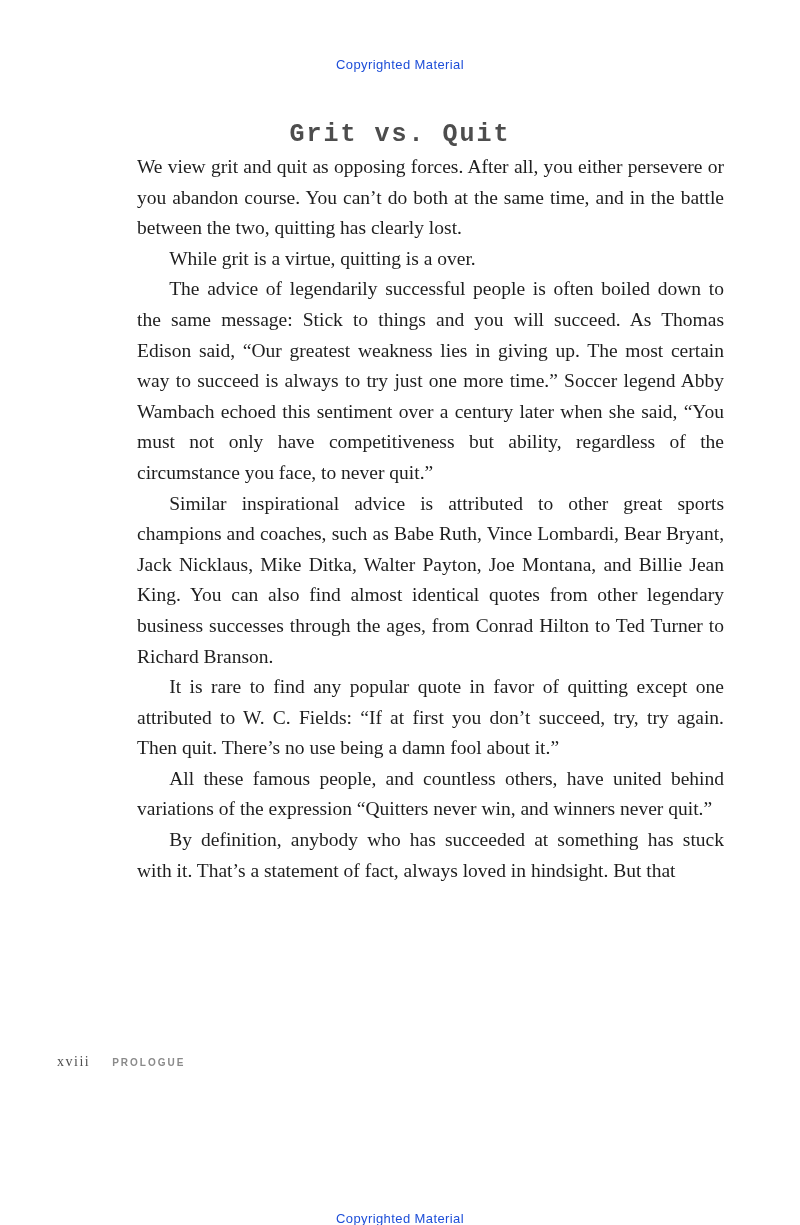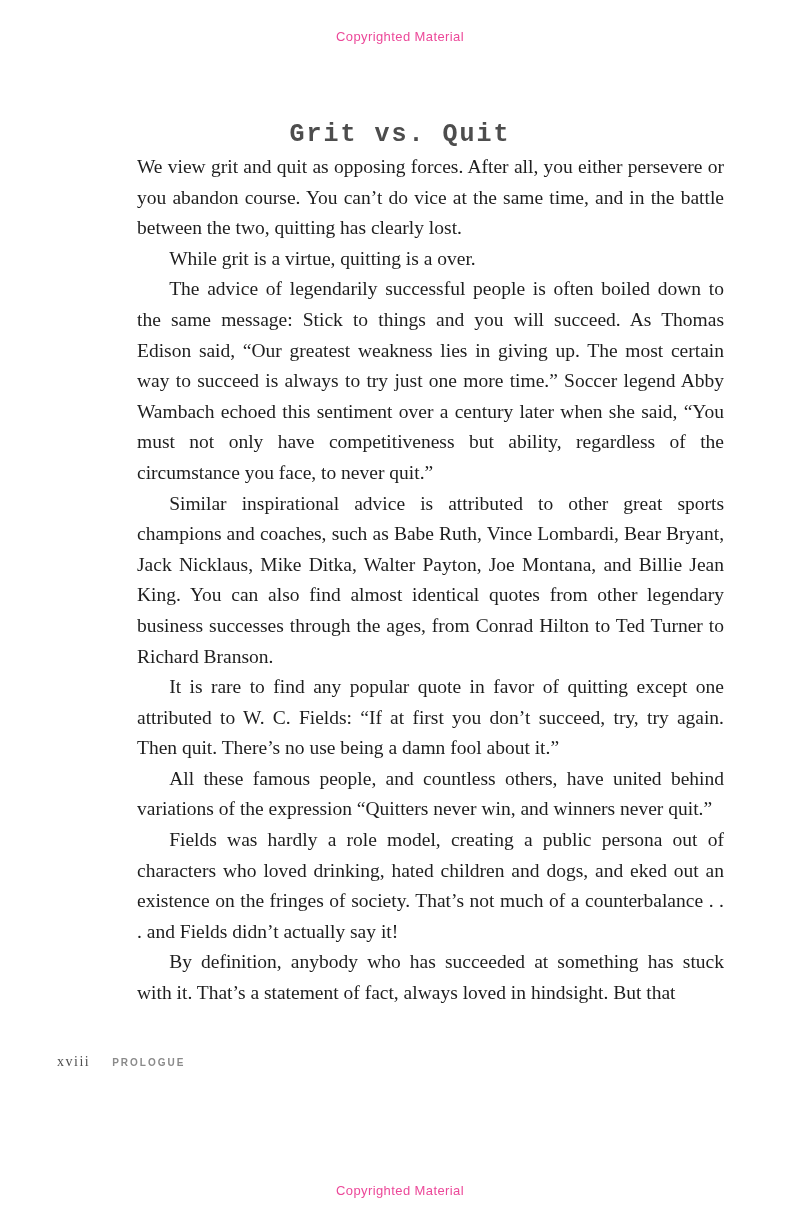--- a/index.html
+++ b/index.html
@@ -16,21 +16,22 @@
     overflow: hidden;
   }
   .copyright {
     position: absolute;
     left: 0;
     width: 100%;
     text-align: center;
     font-family: "Liberation Sans", sans-serif;
     font-size: 13px;
     letter-spacing: 0.4px;
-    color: #ec4899;
+    color: #1d4ed8;
+    margin-top: 28px;
   }
   .copyright-top { top: 29px; }
   .copyright-bottom { top: 1183px; }
   .chapter-heading {
     position: absolute;
     top: 103px;
     left: 0;
     width: 100%;
     text-align: center;
     font-family: Liberation Mono, monospace;
@@ -82,27 +83,26 @@
 </head>
 <body>
 
 <div class="page">
 
   <div class="copyright copyright-top">Copyrighted Material</div>
 
   <h1 class="chapter-heading">Grit vs. Quit</h1>
 
   <div class="body-text">
-      <p class="para first">We view grit and quit as opposing forces. After all, you either persevere or you abandon course. You can’t do vice at the same time, and in the battle between the two, quitting has clearly lost.</p>
+      <p class="para first">We view grit and quit as opposing forces. After all, you either persevere or you abandon course. You can’t do both at the same time, and in the battle between the two, quitting has clearly lost.</p>
       <p class="para">While grit is a virtue, quitting is a over.</p>
       <p class="para">The advice of legendarily successful people is often boiled down to the same message: Stick to things and you will succeed. As Thomas Edison said, “Our greatest weakness lies in giving up. The most certain way to succeed is always to try just one more time.” Soccer legend Abby Wambach echoed this sentiment over a century later when she said, “You must not only have competitiveness but ability, regardless of the circumstance you face, to never quit.”</p>
       <p class="para">Similar inspirational advice is attributed to other great sports champions and coaches, such as Babe Ruth, Vince Lombardi, Bear Bryant, Jack Nicklaus, Mike Ditka, Walter Payton, Joe Montana, and Billie Jean King. You can also find almost identical quotes from other legendary business successes through the ages, from Conrad Hilton to Ted Turner to Richard Branson.</p>
       <p class="para">It is rare to find any popular quote in favor of quitting except one attributed to W. C. Fields: “If at first you don’t succeed, try, try again. Then quit. There’s no use being a damn fool about it.”</p>
       <p class="para">All these famous people, and countless others, have united behind variations of the expression “Quitters never win, and winners never quit.”</p>
-      <p class="para">Fields was hardly a role model, creating a public persona out of characters who loved drinking, hated children and dogs, and eked out an existence on the fringes of society. That’s not much of a counterbalance . . . and Fields didn’t actually say it!</p>
       <p class="para">By definition, anybody who has succeeded at something has stuck with it. That’s a statement of fact, always loved in hindsight. But that</p>
     </div>
 
   <div class="folio">
     <span class="page-number">xviii</span>
     <span class="section-name">PROLOGUE</span>
   </div>
 
   <div class="copyright copyright-bottom">Copyrighted Material</div>
 

